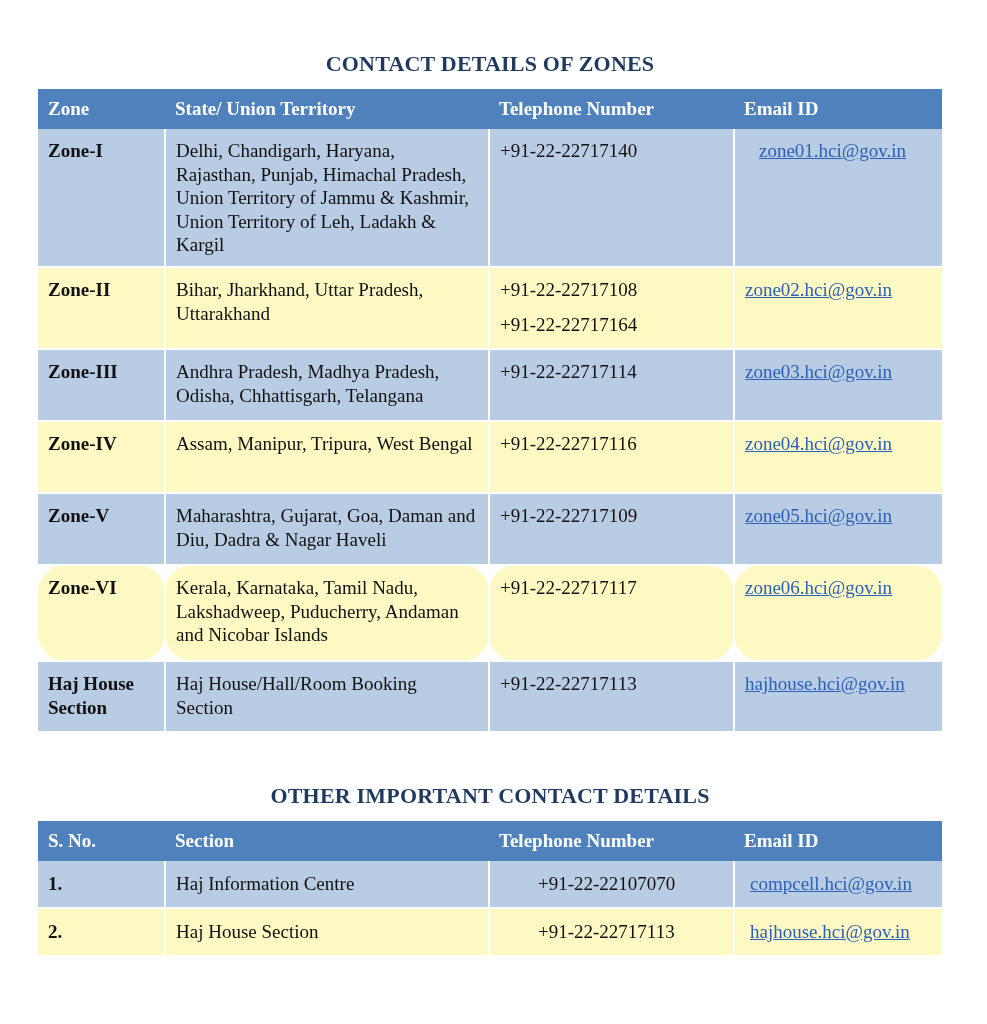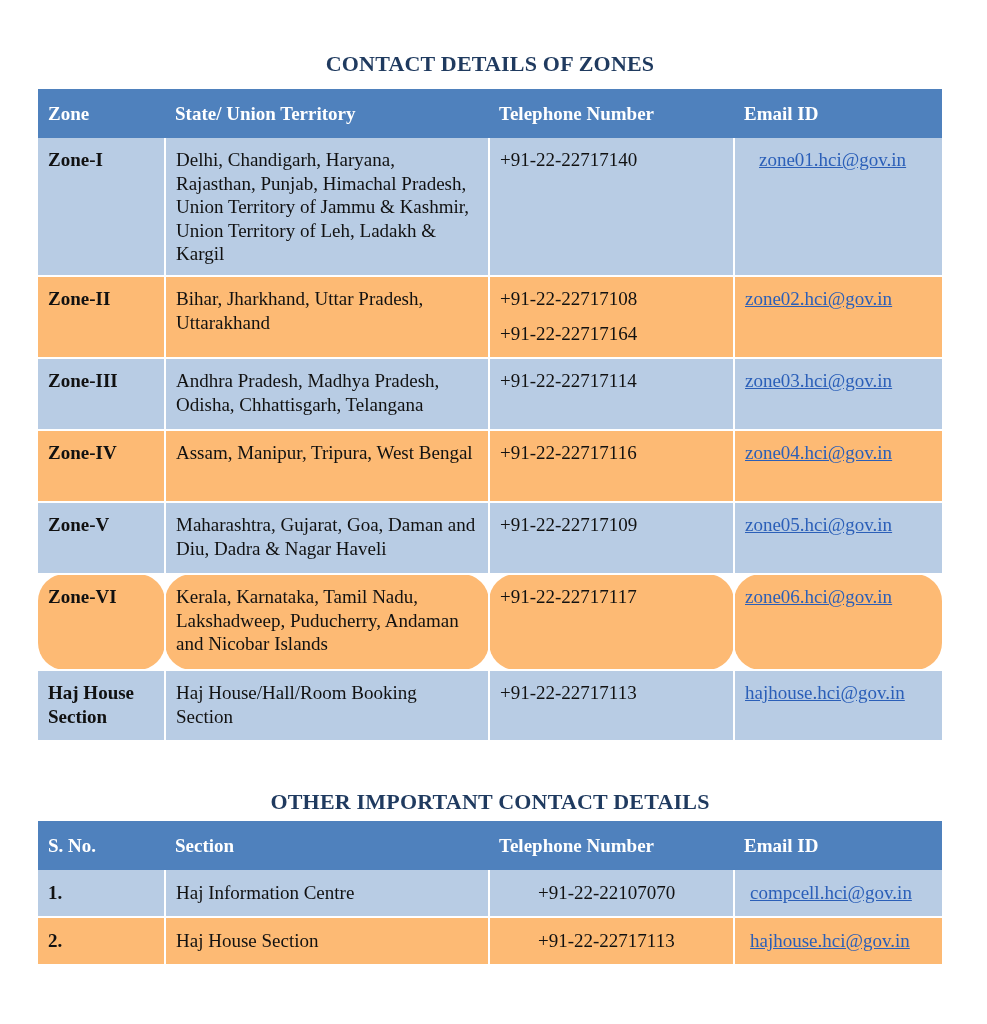--- a/index.html
+++ b/index.html
@@ -6,43 +6,43 @@
     body {
       width: 987px; height: 1024px; position: relative; overflow: hidden;
       font-family: "Liberation Serif", "DejaVu Serif", serif;
       color: #111;
     }
     .title {
       position: absolute; left: 0; width: 980px; text-align: center;
       font-weight: bold; font-size: 22px; color: #1f3a5f; letter-spacing: 0.2px;
     }
     #title1 { top: 51px; }
-    #title2 { top: 783px; margin-top: 6px; }
+    #title2 { top: 783px; }
     table {
       position: absolute; left: 38px; width: 904px;
       border-collapse: collapse; table-layout: fixed;
       font-size: 19px;
     }
     #zones { top: 89px; }
     #others { top: 821px; }
     col.c1 { width: 127px; }
     col.c2 { width: 324px; }
     col.c3 { width: 245px; }
     col.c4 { width: 208px; }
     th {
       background: #4f81bd; color: #ffffff; text-align: left; font-weight: bold;
-      padding: 0 10px; height: 49px; font-size: 19px;
+      padding: 0 10px; height: 40px; font-size: 19px;
     }
     td {
       vertical-align: top; padding: 10px 10px 9px 10px; line-height: 23.5px;
       border-left: 2px solid #ffffff;
     }
     td:first-child { border-left: none; font-weight: bold; }
     tr.odd td { background: #b8cce4; }
-    tr.even td { background: #fdba74; margin-left: 40px; }
+    tr.even td { background: #fef9c3; margin-left: 40px; }
     tr + tr td { border-top: 2px solid #ffffff; }
     a { color: #2b5fb8; text-decoration: underline; }
     .phone-line + .phone-line { margin-top: 11px; }
     #zones tr.r1 td { height: 118px; margin-left: 17px; }
     #zones tr.r2 td { height: 61px; }
     #zones tr.r3 td, #zones tr.r4 td, #zones tr.r5 td { height: 51px; }
     #zones tr.r6 td { height: 75px; border-radius: 27px; }
     #zones tr.r7 td { height: 50px; }
     #zones tr.r1 td.email { padding-left: 24px; }
     #others td { height: 26px; padding-top: 11px; padding-bottom: 9px; }

